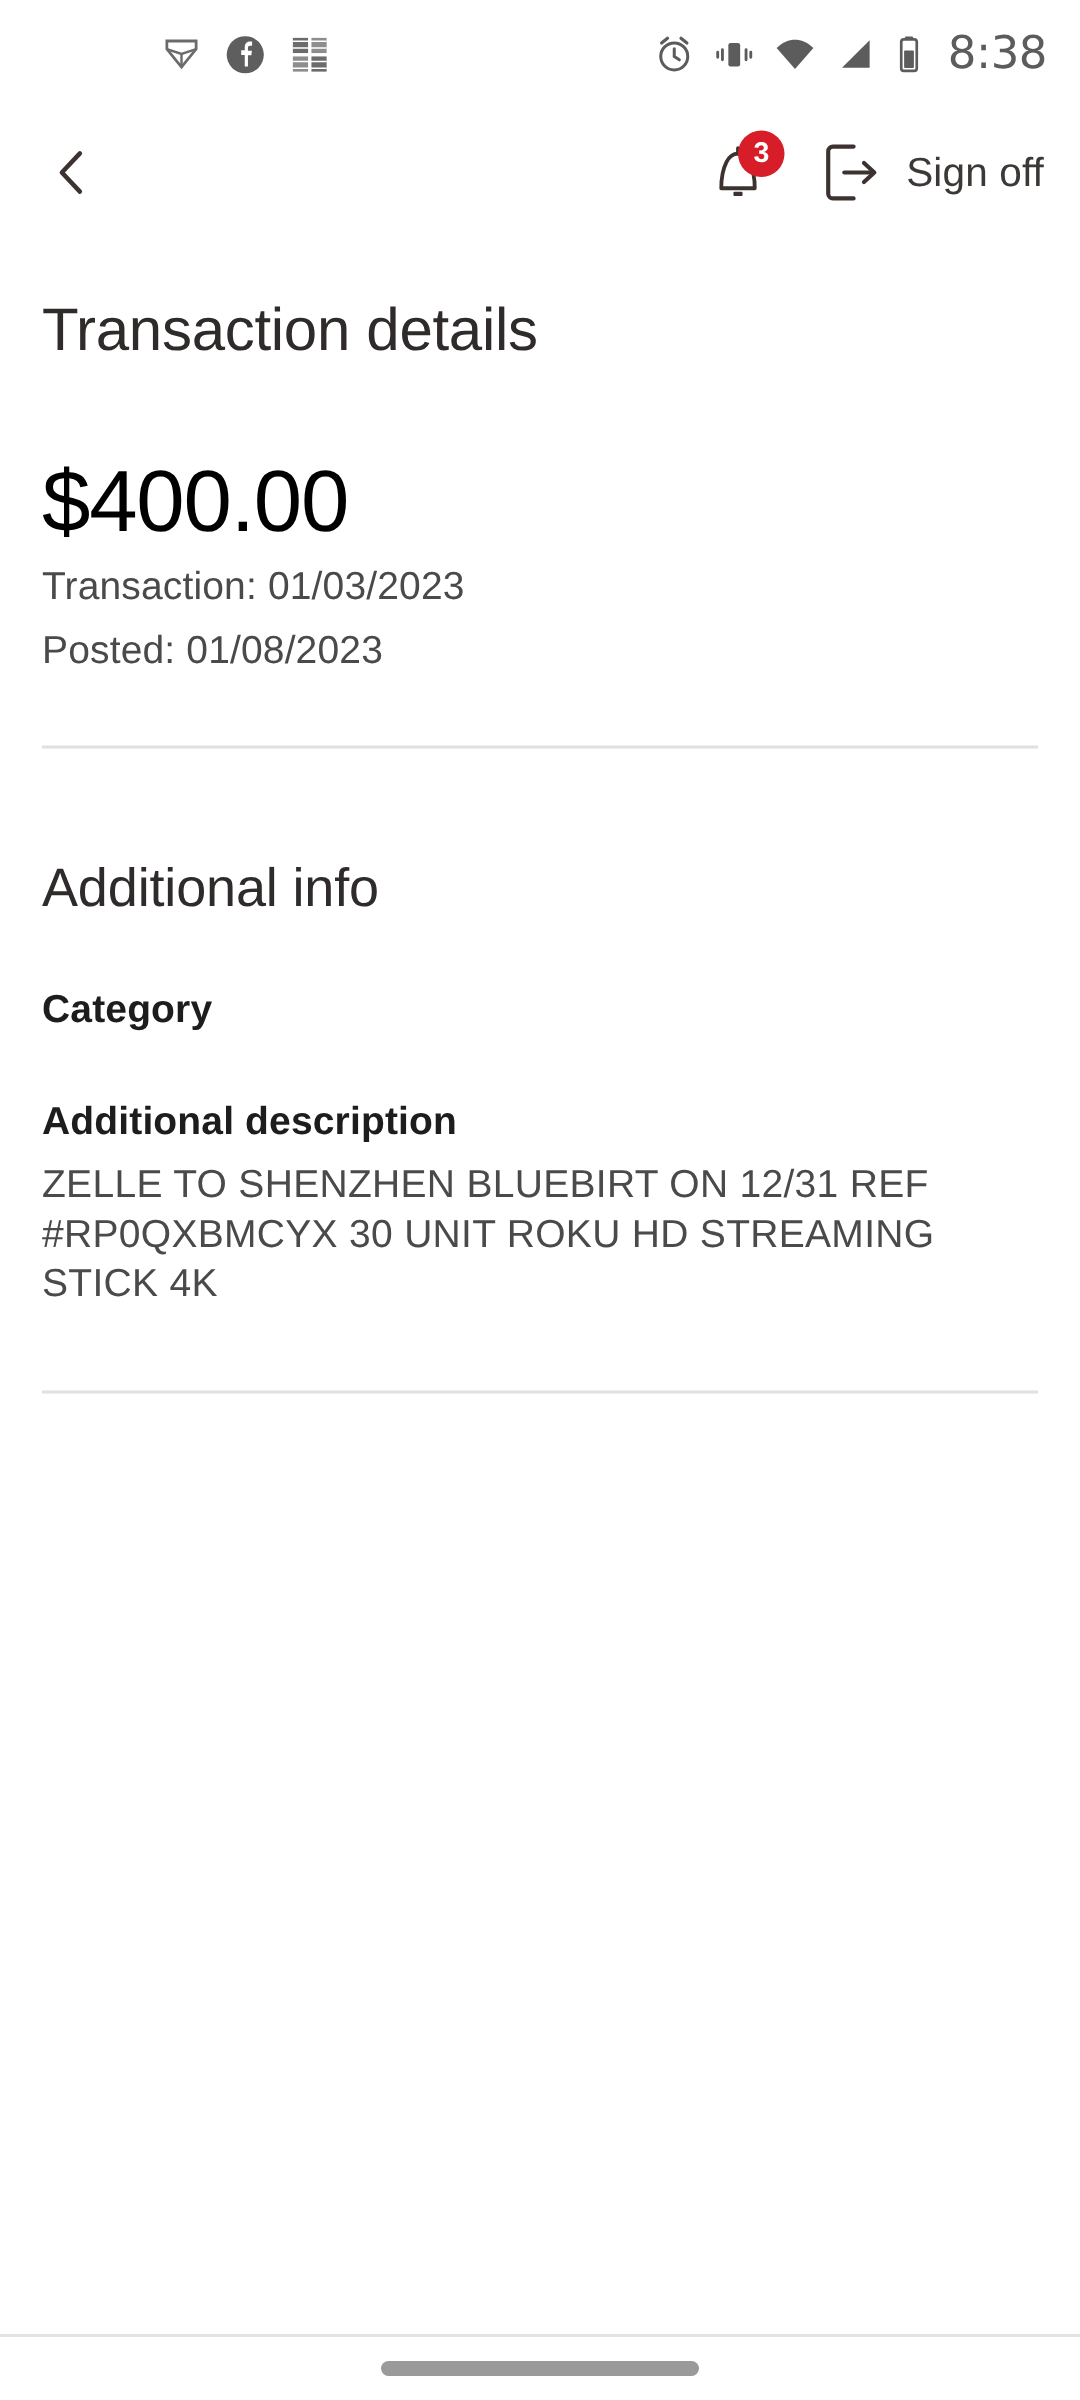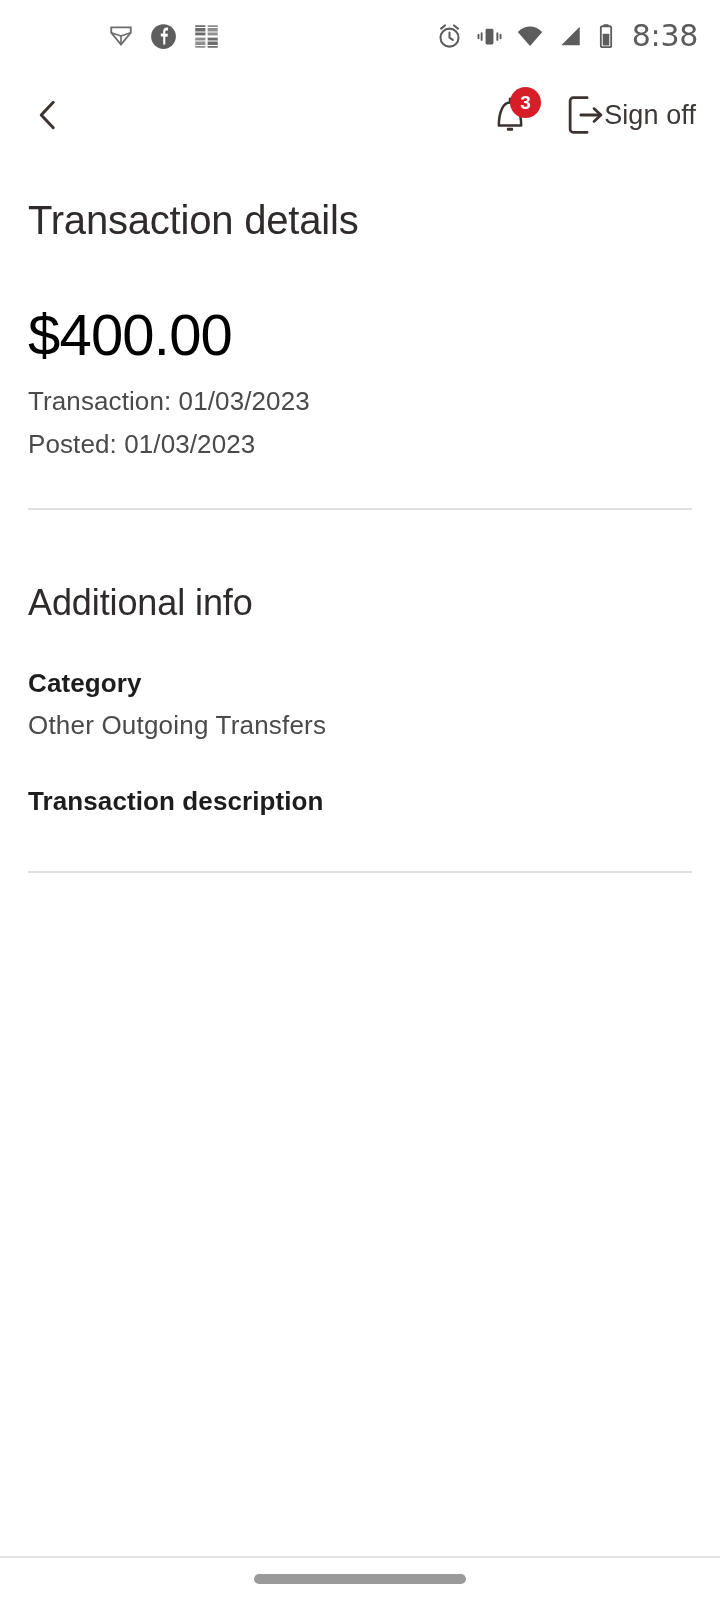--- a/index.html
+++ b/index.html
@@ -91,21 +91,21 @@
     font-weight: bold;
     display: flex;
     align-items: center;
     justify-content: center;
     font-family: "Liberation Sans", sans-serif;
     line-height: 1;
   }
   .signoff {
     display: flex;
     align-items: center;
-    gap: 0;
+    gap: 18px;
     cursor: pointer;
   }
   .signoff-label {
     font-size: 27px;
     color: #3c3836;
     letter-spacing: 0.1px;
   }
 
   
   .content { padding: 0 28px; }
@@ -126,21 +126,21 @@
     margin-top: 62px;
     line-height: 1.05;
   }
 
   .date-line {
     font-size: 26px;
     color: #4a4a4a;
     margin-top: 12px;
     letter-spacing: 0.1px;
   }
-  .date-line.first { margin-top: 20px; }
+  .date-line.first { margin-top: 9px; }
 
   .divider {
     height: 2px;
     background: #e0e0e0;
     margin-top: 48px;
   }
 
   .section-title {
     font-size: 36px;
     font-weight: 400;
@@ -266,33 +266,33 @@
   </div>
 </div>
 
 <div class="content">
 
   <h1 class="page-title">Transaction details</h1>
 
   <div class="amount">$400.00</div>
 
   <div class="date-line first">Transaction: 01/03/2023</div>
-  <div class="date-line">Posted: 01/03/2023</div>
+  <div class="date-line">Posted: 01/08/2023</div>
 
   <div class="divider"></div>
 
   <h2 class="section-title">Additional info</h2>
 
   <div class="field">
     <div class="field-label">Category</div>
-    <div class="field-value">Other Outgoing Transfers</div>
   </div>
 
   <div class="field">
-    <div class="field-label">Transaction description</div>
+    <div class="field-label">Additional description</div>
+    <div class="field-value">ZELLE TO SHENZHEN BLUEBIRT ON 12/31 REF #RP0QXBMCYX 30 UNIT ROKU HD STREAMING STICK 4K</div>
   </div>
 
   <div class="divider-bottom"></div>
 
 </div>
 
 <div class="gesture-bar">
   <div class="gesture-pill"></div>
 </div>
 

